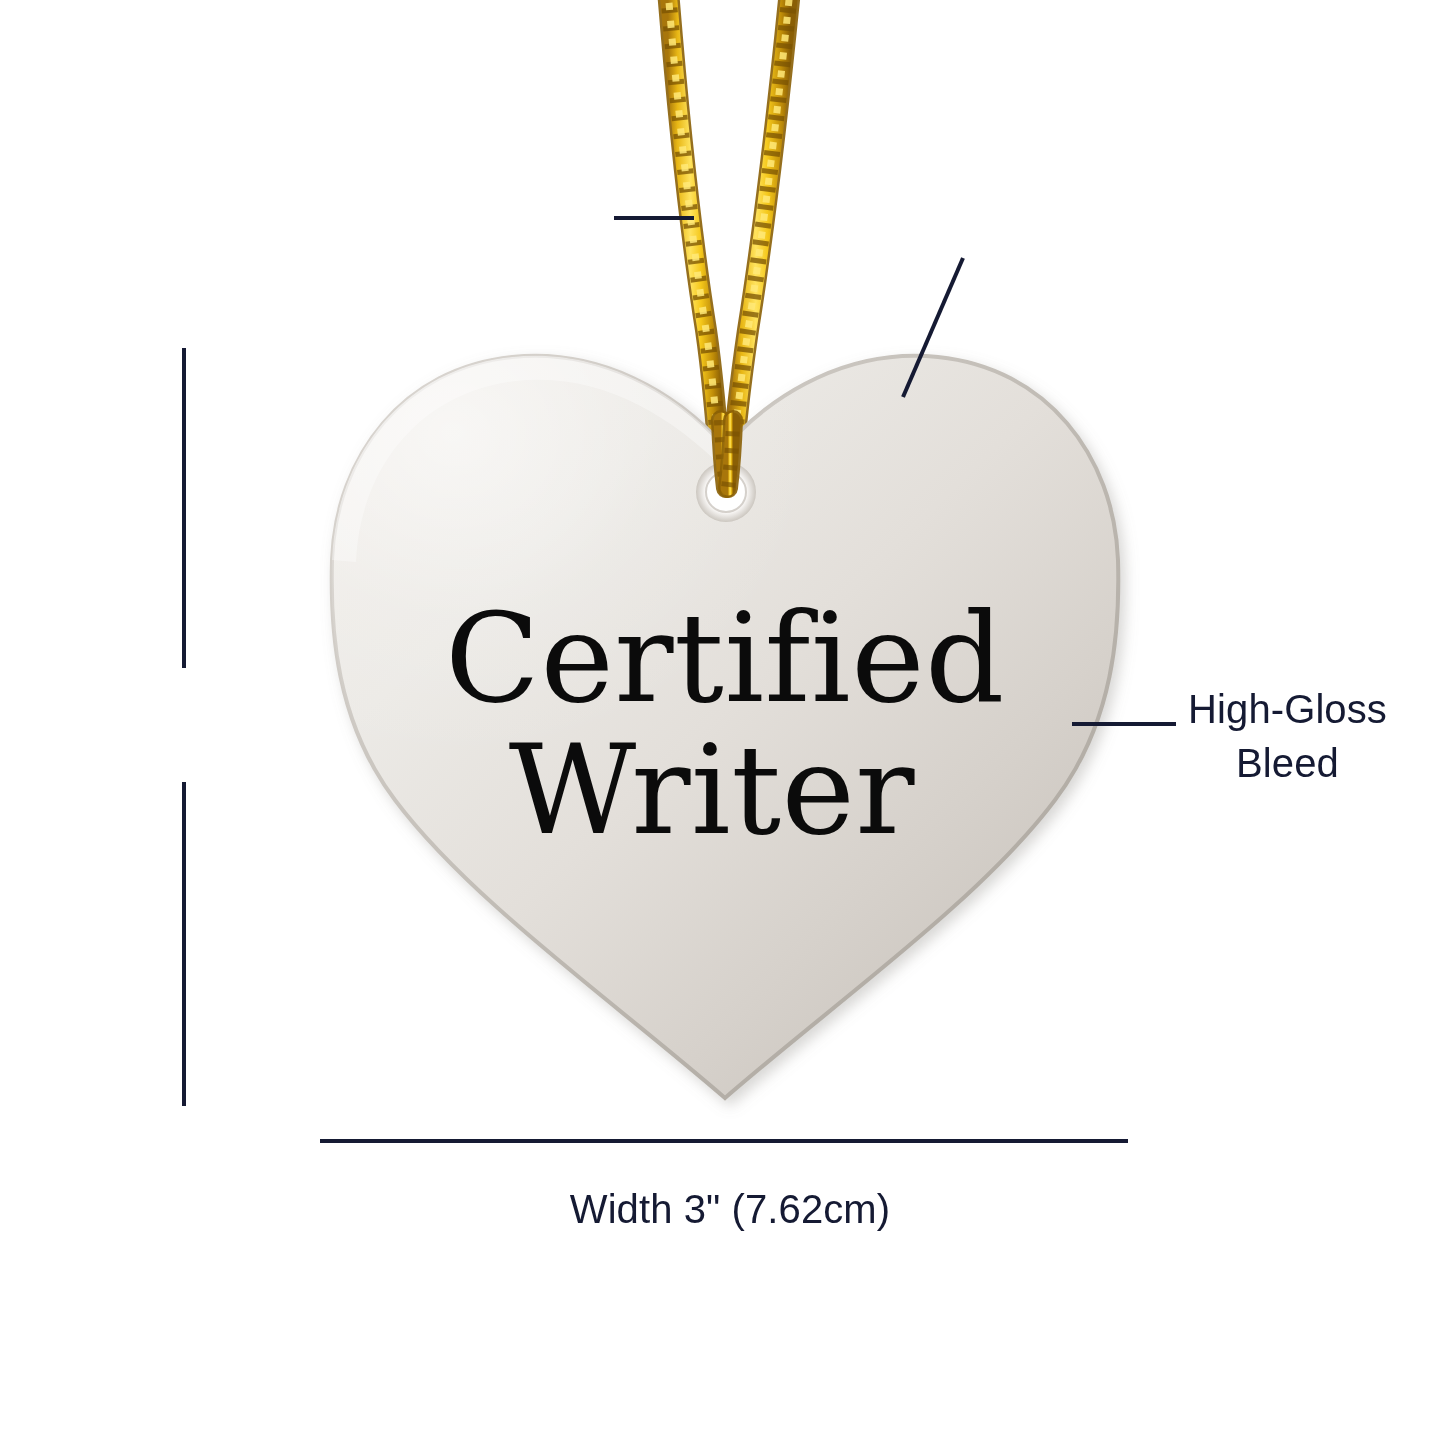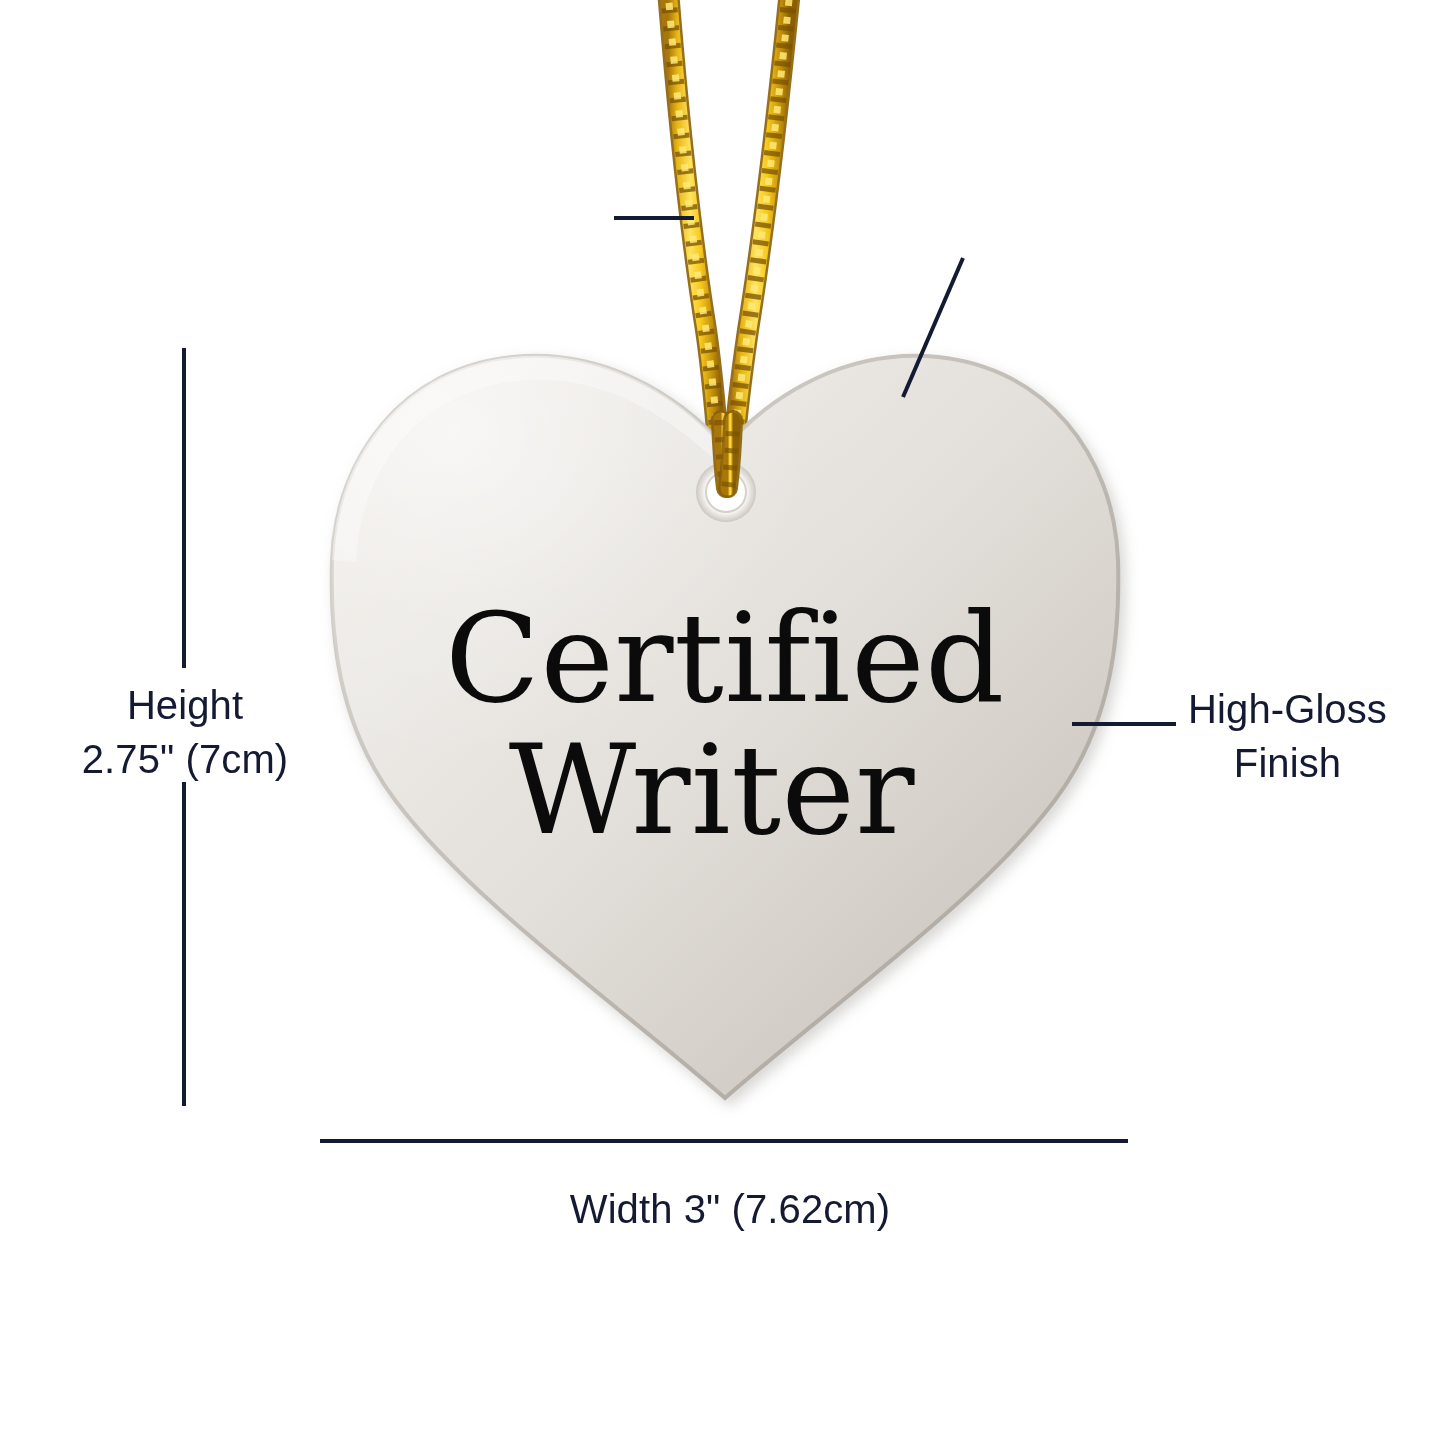--- a/index.html
+++ b/index.html
@@ -224,20 +224,18 @@
   </svg>
 
   <div class="ornament-text">
     <span class="ornament-line" id="ornament-line-1">Certified</span>
     <span class="ornament-line" id="ornament-line-2">Writer</span>
   </div>
 
 
 
   <div class="callout" id="callout-high-gloss">High-Gloss
-Finish</div>
-
-  <div class="callout" id="callout-height">Height
-2.75" (7cm)</div>
+Bleed</div>
+
 
   <div class="callout" id="callout-width">Width 3" (7.62cm)</div>
 
 </div>
 
 </body></html>

